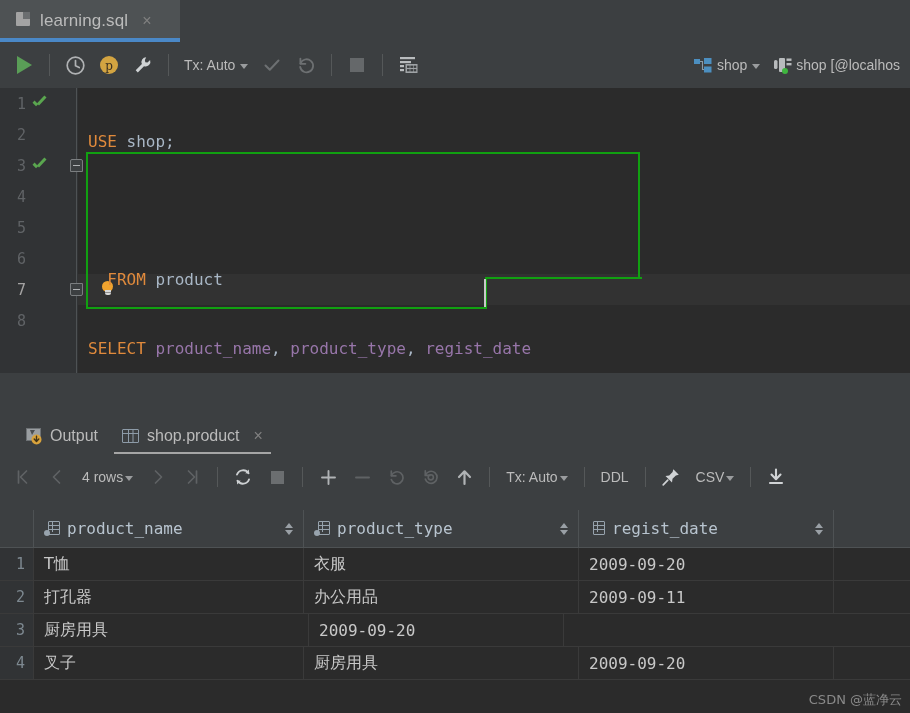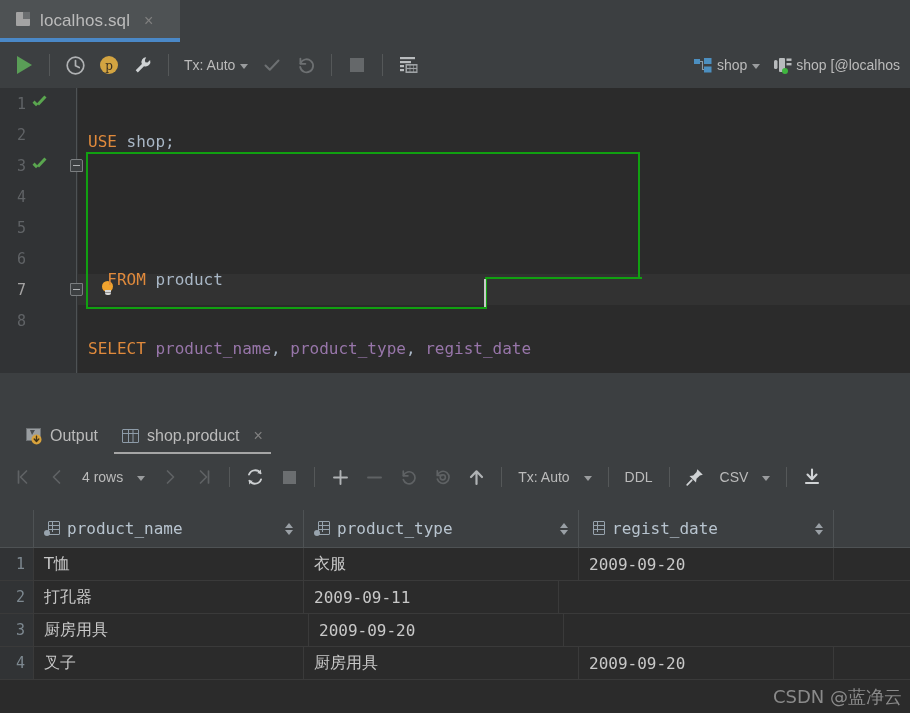--- a/index.html
+++ b/index.html
@@ -196,21 +196,21 @@
     height: 40px; background: #3c3f41; display: flex; align-items: center;
     padding: 0 8px 0 6px; gap: 0;
   }
   .rtb {
     width: 34px; height: 30px; display: flex; align-items: center; justify-content: center;
     cursor: pointer; flex: 0 0 auto; color: #8d8f91;
   }
   .rtb.dim { color: #5f6264; }
   .rtb-sep { width: 1px; height: 20px; background: #555859; margin: 0 8px; flex: 0 0 auto; }
   .rtb-text {
-    display: flex; align-items: center; gap: 14px; font-size: 14px; color: #bbbbbb;
+    display: flex; align-items: center; gap: 2px; font-size: 14px; color: #bbbbbb;
     padding: 0 8px; cursor: pointer; white-space: nowrap;
   }
 
   
   .grid { position: absolute; left: 0; right: 0; top: 510px; bottom: 0; background: #2b2b2b; }
   .grid-header {
     display: flex; height: 38px; background: #3c3f41;
     border-bottom: 1px solid #4e5254;
   }
   .gh-rownum { width: 34px; flex: 0 0 auto; border-right: 1px solid #4e5254; background:#3c3f41;}
@@ -262,38 +262,38 @@
     font-size: 16px; color: #c8c8c8;
     border-right: 1px solid #3a3a3a;
     font-family: "DejaVu Sans Mono", "DejaVu Sans", monospace;
     overflow: hidden; white-space: nowrap;
   }
   .grid-cell.cn { font-family: "DejaVu Sans", sans-serif; }
   .grid-filler { background: #2b2b2b; flex: 1 1 auto; }
 
   .watermark {
     position: absolute; right: 8px; bottom: 4px;
-    font-size: 18px; color: #8a8a8a;
+    font-size: 13px; color: #8a8a8a;
     font-family: "DejaVu Sans", sans-serif;
   }
   svg { display: block; }
 </style>
 </head>
 <body>
 
 <div id="app">
 
   <div class="tabbar">
     <div class="tab">
       <span class="sql-icon">
         <span class="page"></span>
           <span class="fold"></span>
         <span class="sqlbadge">SQL</span>
       </span>
-      <span class="tab-label">localhos.sql</span>
+      <span class="tab-label">learning.sql</span>
       <span class="tab-close">×</span>
       <span class="tab-underline"></span>
     </div>
   </div>
 
   <div class="toolbar">
     <div class="tb-btn">
         <span class="play-tri"></span>
       </div>
     <div class="tb-sep"></div>
@@ -607,20 +607,21 @@
     <div class="grid-row">
       <span class="rn">1</span>
       <span class="grid-cell cn" style="width:270px">T恤</span>
       <span class="grid-cell cn" style="width:275px">衣服</span>
       <span class="grid-cell" style="width:255px">2009-09-20</span>
       <span class="grid-filler"></span>
     </div>
     <div class="grid-row">
       <span class="rn">2</span>
       <span class="grid-cell cn" style="width:270px">打孔器</span>
+      <span class="grid-cell cn" style="width:275px">办公用品</span>
       <span class="grid-cell" style="width:255px">2009-09-11</span>
       <span class="grid-filler"></span>
     </div>
     <div class="grid-row">
       <span class="rn">3</span>
       <span class="grid-cell cn" style="width:275px">厨房用具</span>
       <span class="grid-cell" style="width:255px">2009-09-20</span>
       <span class="grid-filler"></span>
     </div>
     <div class="grid-row">

